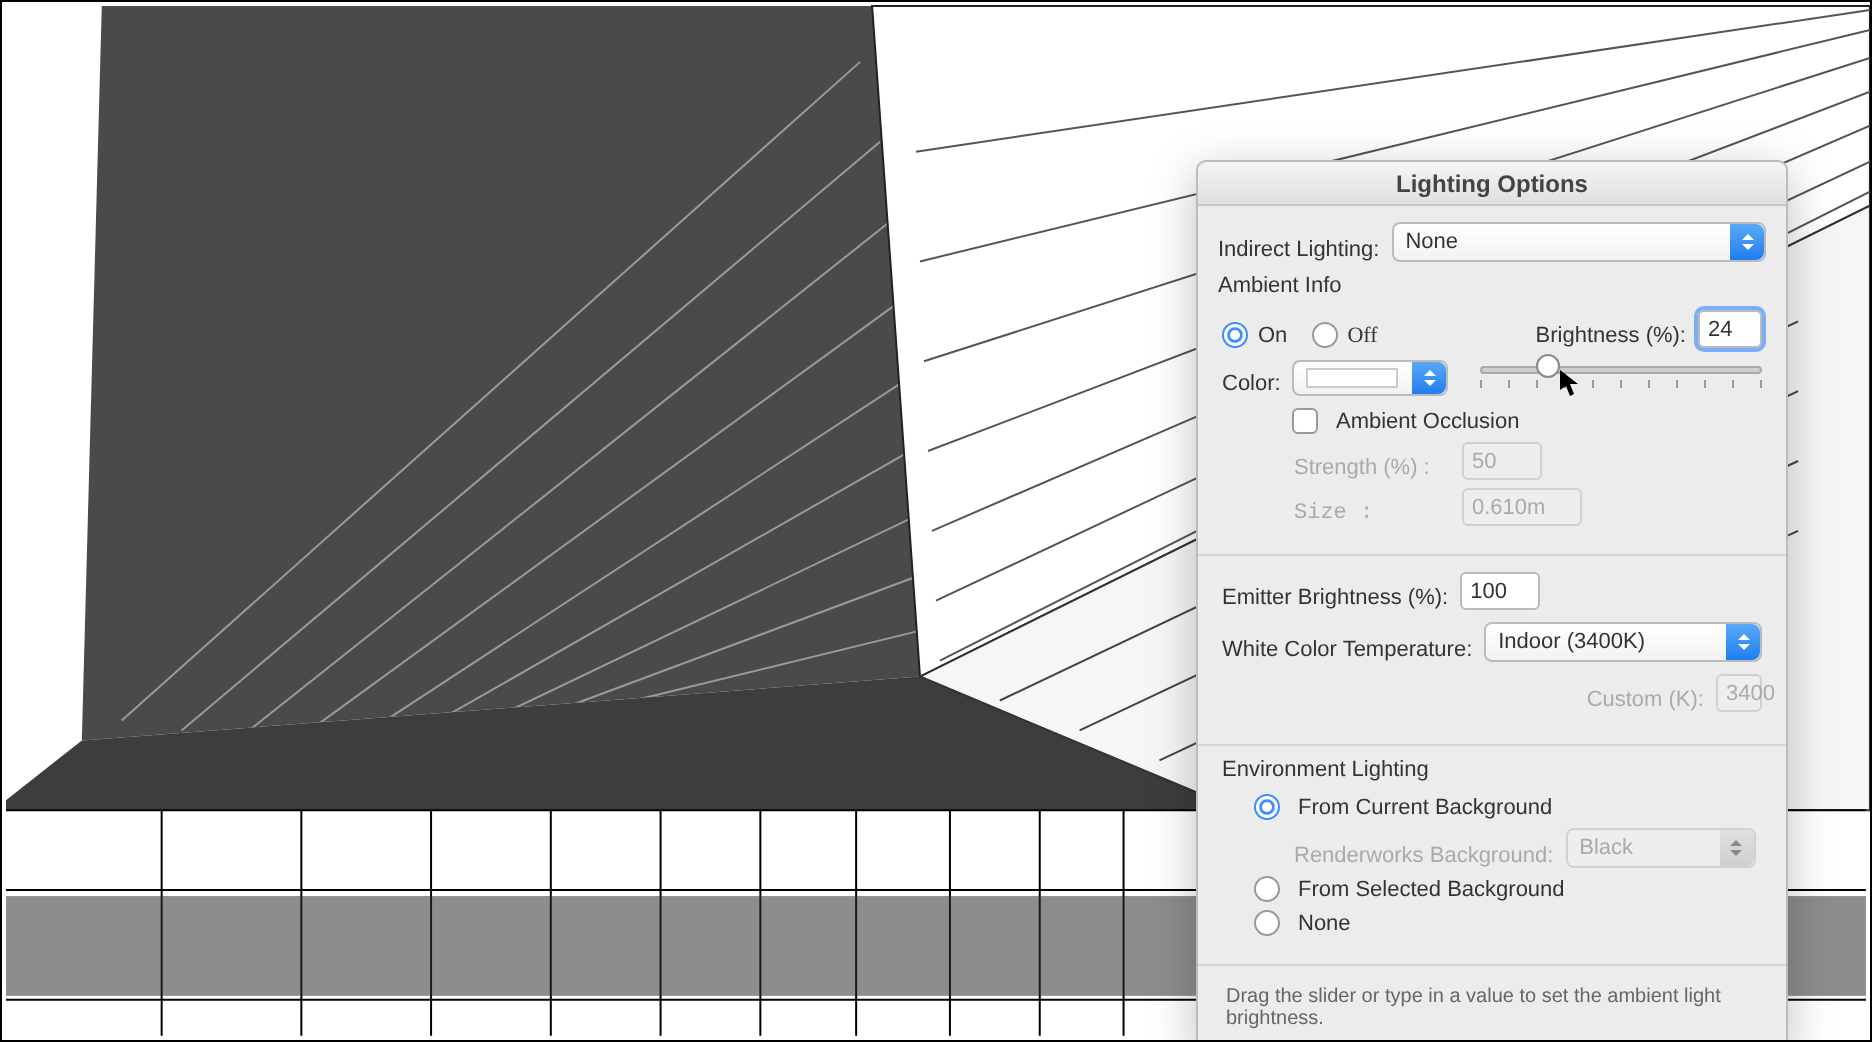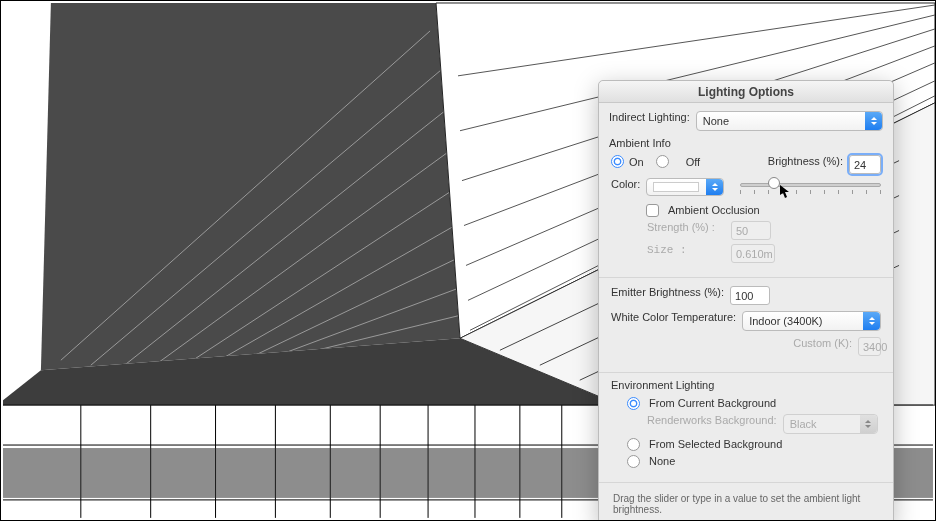--- a/index.html
+++ b/index.html
@@ -22,21 +22,21 @@
     box-shadow: 0 6px 24px rgba(0,0,0,0.25);
   }
   .dialog-titlebar {
     height: 22px; line-height: 22px; text-align: center;
     background: linear-gradient(#f5f5f5, #e0e0e0);
     border-bottom: 1px solid #c8c8c8;
     border-radius: 5px 5px 0 0;
     font-size: 12px; color: #444; font-weight: bold;
   }
   .dialog-body { padding: 8px 10px 6px; }
-  .row { display: flex; align-items: flex-start; gap: 6px; margin-bottom: 6px; }
+  .row { display: flex; align-items: flex-end; gap: 6px; margin-bottom: 6px; }
   .row.compact { margin-bottom: 4px; }
   .label { font-size: 11px; }
 
   .mac-select {
     flex: 1;
     height: 20px;
     border: 1px solid #bbb;
     border-radius: 4px;
     background: linear-gradient(#fff, #f2f2f2);
     display: flex; align-items: center;
@@ -222,21 +222,21 @@
       </div>
 
       <div class="section-h">Ambient Info</div>
       <div class="fieldset noborder">
 
         <div class="row compact">
           <div style="display:flex; align-items:center; gap:2px;">
             <span class="radio checked"></span>
             <span class="label">On</span>
           </div>
-          <div style="display:flex; align-items:center; gap:14px; margin-left:6px;">
+          <div style="display:flex; align-items:center; gap:2px; margin-left:6px;font-family:Liberation Serif, serif;">
             <span class="radio"></span>
             <span class="label">Off</span>
           </div>
           <div style="flex:1"></div>
           <span class="label">Brightness (%):</span>
           <div class="mac-input focus" style="width:32px;">
             <span>24</span>
           </div>
         </div>
 
@@ -278,21 +278,21 @@
           <span class="label">Ambient Occlusion</span>
         </div>
         <div class="row compact indent2">
           <span class="label" style="color:#aaa; width:78px;">Strength (%) :</span>
           <div class="mac-input disabled" style="width:40px;">
             <span>50</span>
           </div>
         </div>
         <div class="row compact indent2">
           <span class="label" style="color:#aaa; width:78px;font-family:Liberation Mono, monospace;">Size :</span>
-          <div class="mac-input disabled" style="width:44px;">
+          <div class="mac-input disabled" style="width:60px;">
             <span>0.610m</span>
           </div>
         </div>
       </div>
 
       <div class="fieldset">
 
         <div class="row">
           <span class="label">Emitter Brightness (%):</span>
           <div class="mac-input" style="width:40px;">

